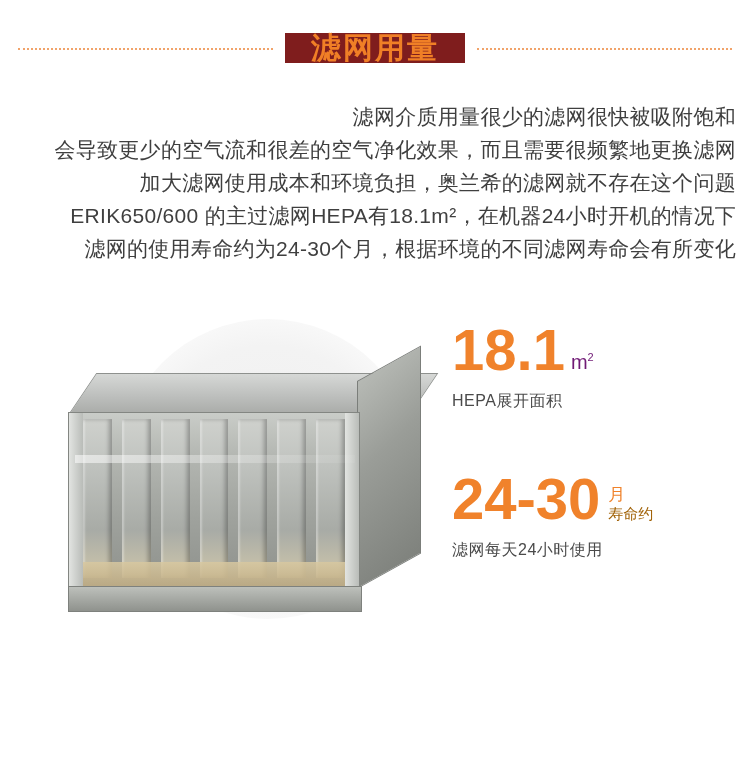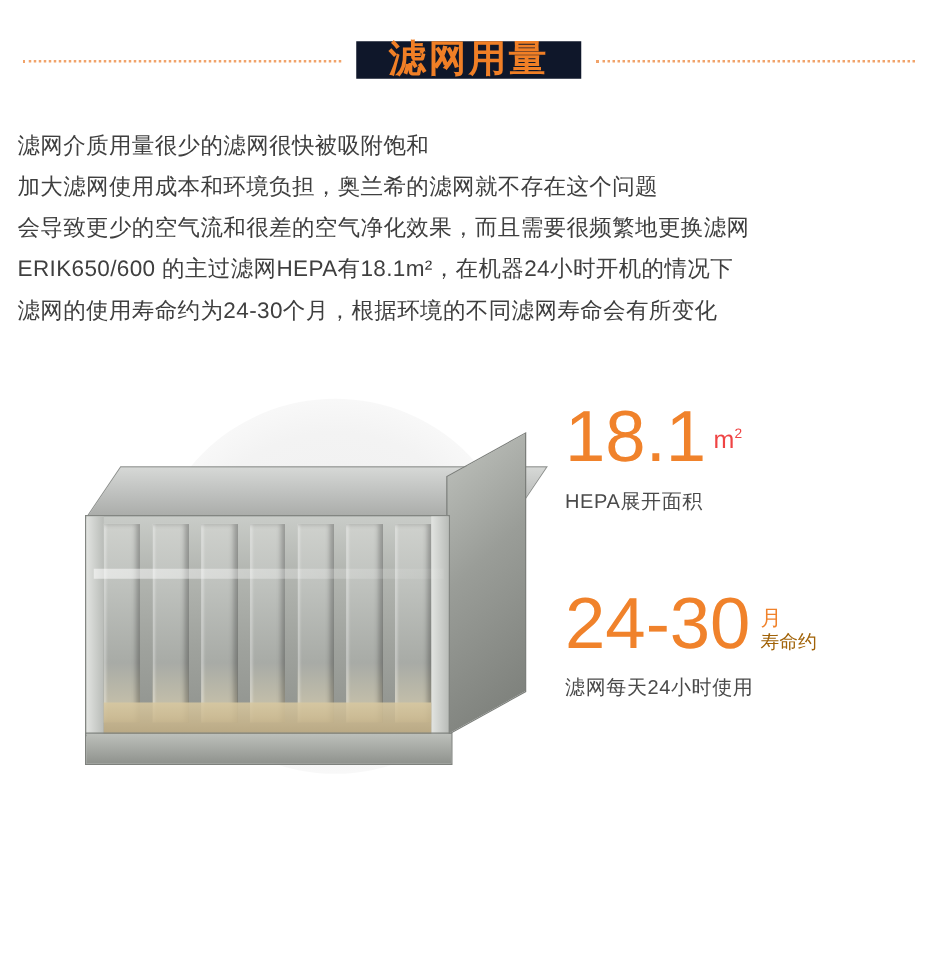--- a/index.html
+++ b/index.html
@@ -23,38 +23,38 @@
     display: flex;
     align-items: center;
     justify-content: center;
   }
   .header-title {
     font-size: 30px;
     font-weight: bold;
     color: #f07f26;
     letter-spacing: 2px;
     z-index: 2;
-    background: #0f172a;
+    background: #7f1d1d;
     padding: 0 26px;
     line-height: 1;
   }
   .deco-line {
     position: absolute;
     top: 50%;
     height: 0;
     border-top: 2px dotted #f1a36a;
     z-index: 1;
   }
   .deco-line.left  { left: 18px;  width: 255px; }
   .deco-line.right { right: 18px; width: 255px; }
 
   
   .intro {
-    text-align: left;
-    font-size: 18px;
+    text-align: right;
+    font-size: 21px;
     line-height: 33px;
     color: #3f3f3f;
     padding: 4px 14px 0 14px;
     letter-spacing: 0.3px;
   }
   .intro p {
     margin: 0;
     white-space: nowrap;
   }
 
@@ -164,29 +164,29 @@
   }
   .stat-block { margin-bottom: 58px; }
   .stat-value-row {
     display: flex;
     align-items: flex-end;
     color: #f07f26;
     line-height: 1;
   }
   .stat-number {
     font-size: 58px;
-    font-weight: 400;
+    font-weight: 700;
     letter-spacing: 0px;
     color: #f0822b;
   }
   .stat-unit {
     font-size: 20px;
     margin-left: 6px;
-    margin-bottom: 17px;
-    color: #ef4444;
+    margin-bottom: 7px;
+    color: #701a75;
   }
   .stat-unit sup { font-size: 11px; vertical-align: super; }
   .stat-unit-stack {
     margin-left: 8px;
     margin-bottom: 4px;
     display: flex;
     flex-direction: column;
     justify-content: flex-end;
     line-height: 1.25;
   }
@@ -203,22 +203,22 @@
 <body>
 
 <div class="header">
   <div class="deco-line left"></div>
   <div class="deco-line right"></div>
   <div class="header-title">滤网用量</div>
 </div>
 
 <div class="intro">
   <p>滤网介质用量很少的滤网很快被吸附饱和</p>
+  <p>会导致更少的空气流和很差的空气净化效果，而且需要很频繁地更换滤网</p>
   <p>加大滤网使用成本和环境负担，奥兰希的滤网就不存在这个问题</p>
-  <p>会导致更少的空气流和很差的空气净化效果，而且需要很频繁地更换滤网</p>
   <p>ERIK650/600 的主过滤网HEPA有18.1m²，在机器24小时开机的情况下</p>
   <p>滤网的使用寿命约为24-30个月，根据环境的不同滤网寿命会有所变化</p>
 </div>
 
 <div class="lower">
 
   <div class="photo-wrap">
     <div class="photo-shadow"></div>
     <div class="filter-unit">
       <div class="fu-top"></div>

